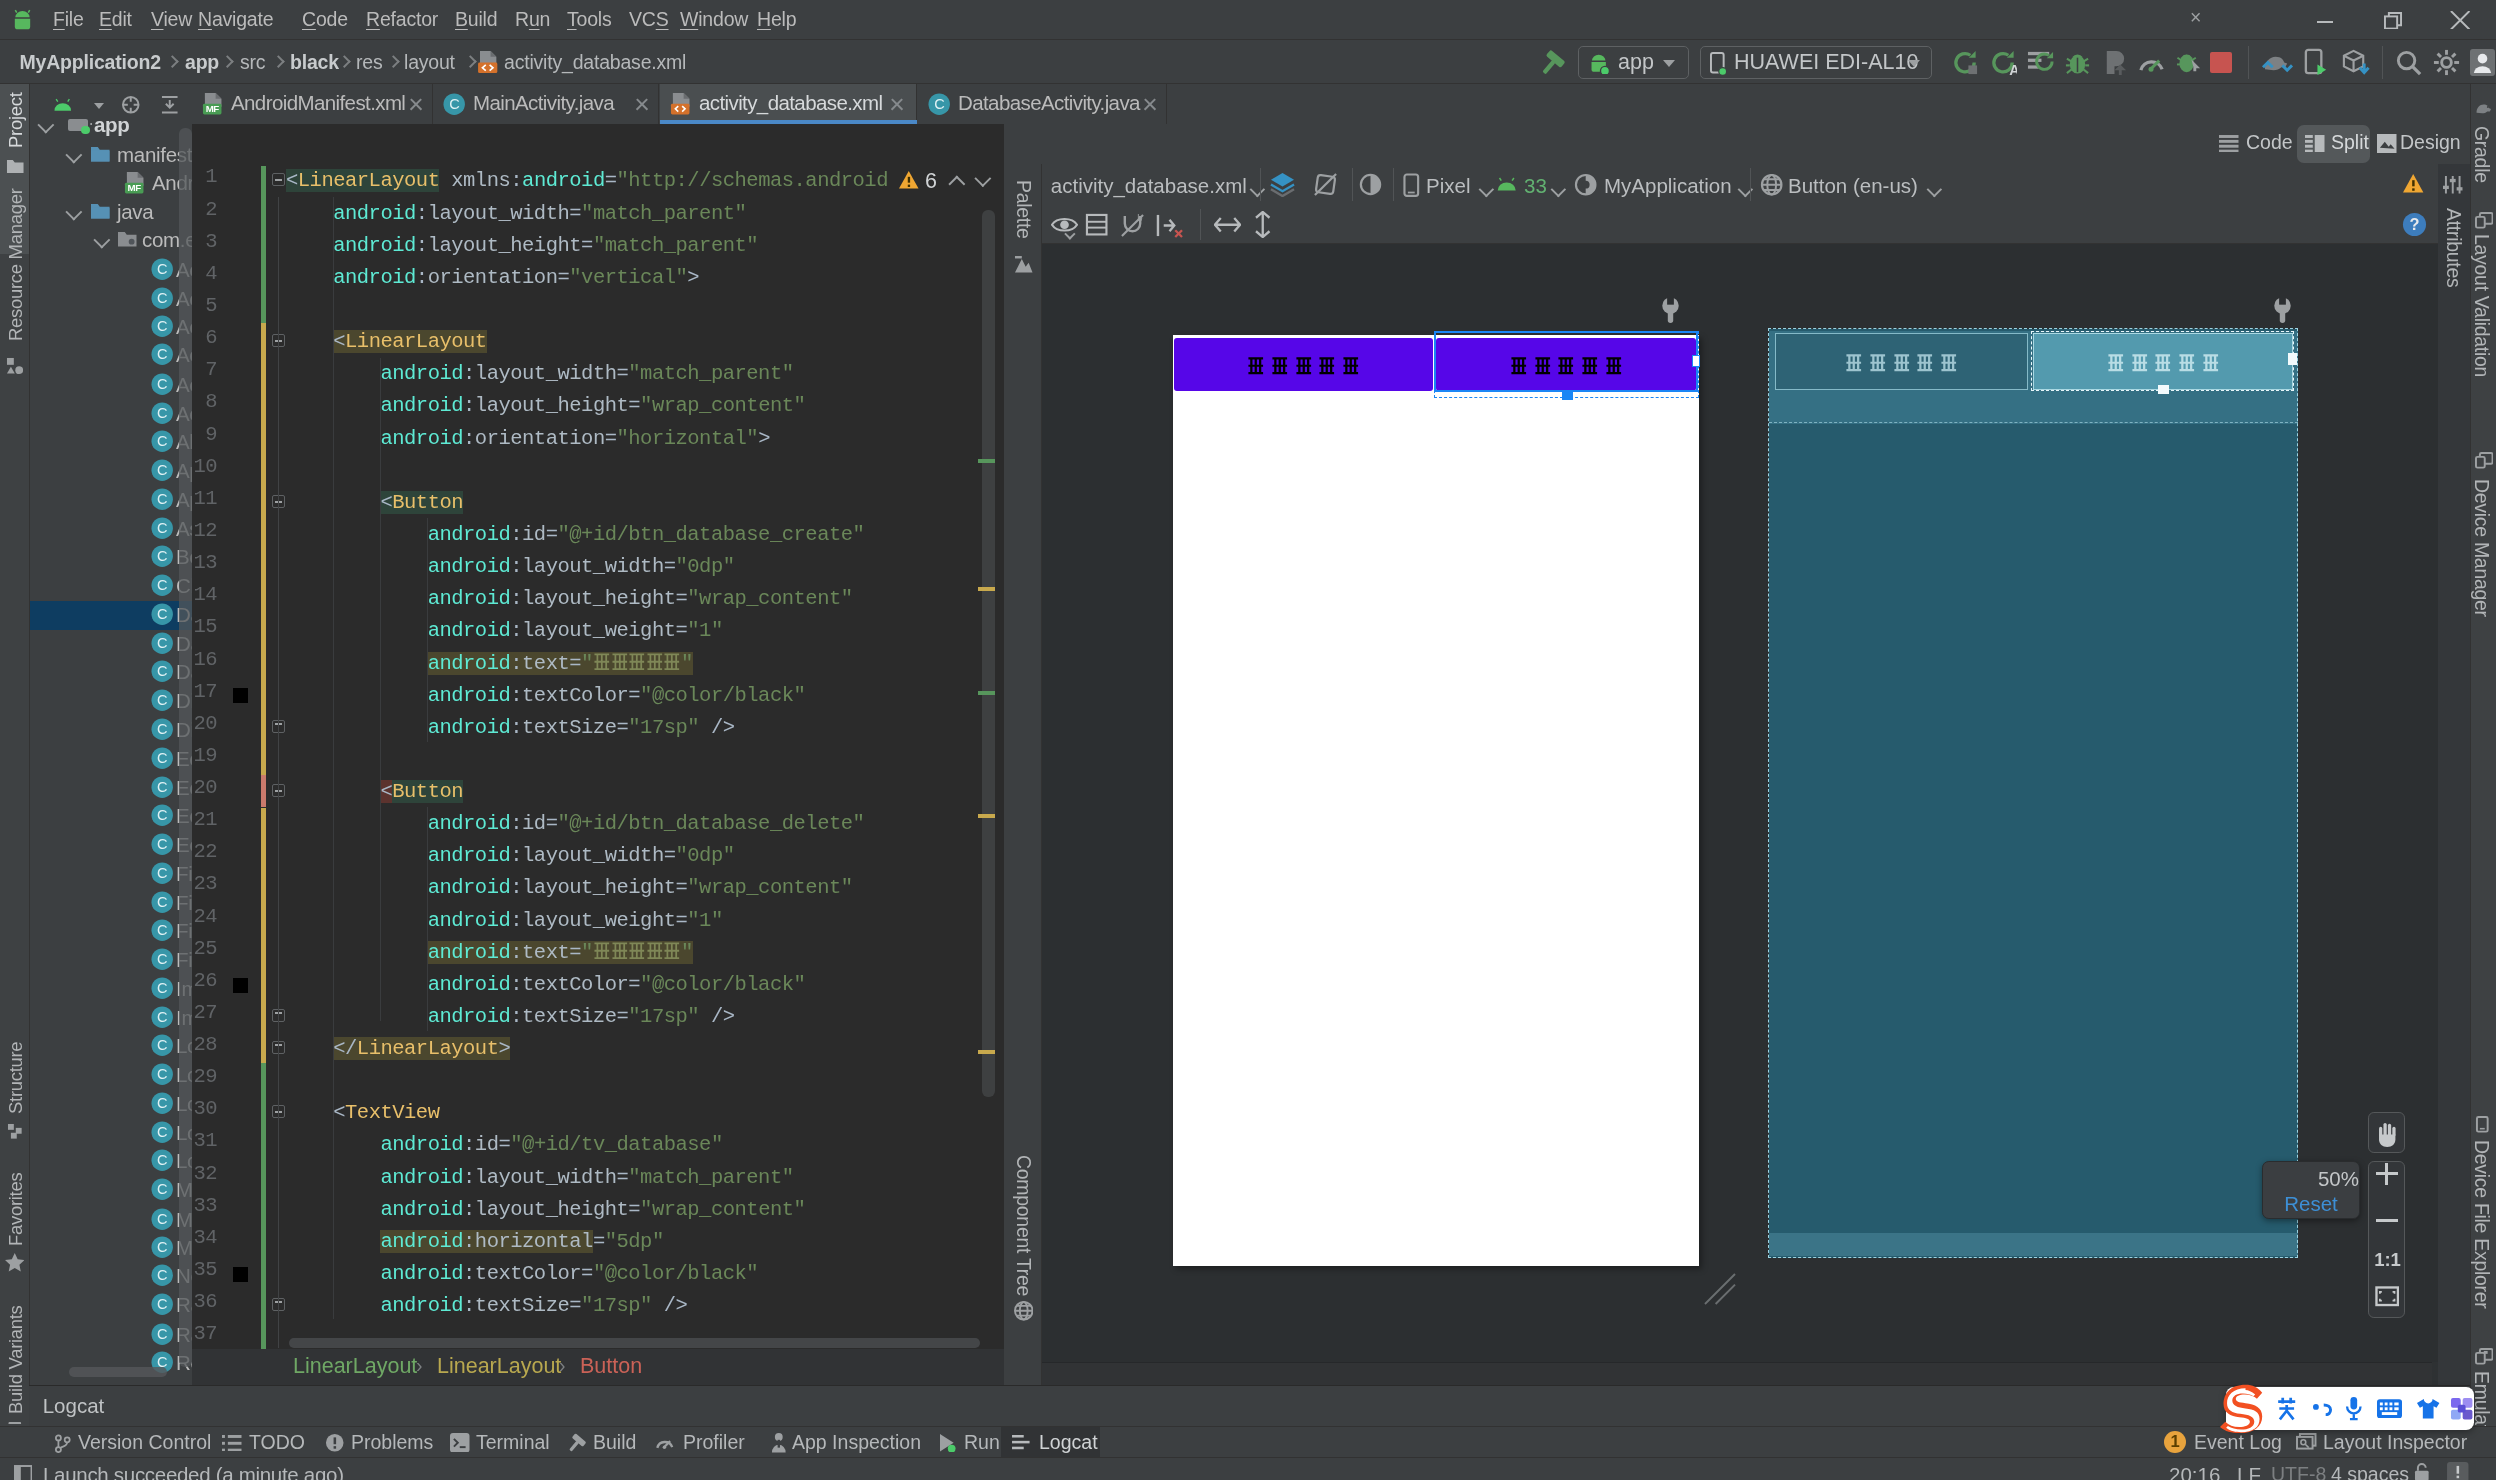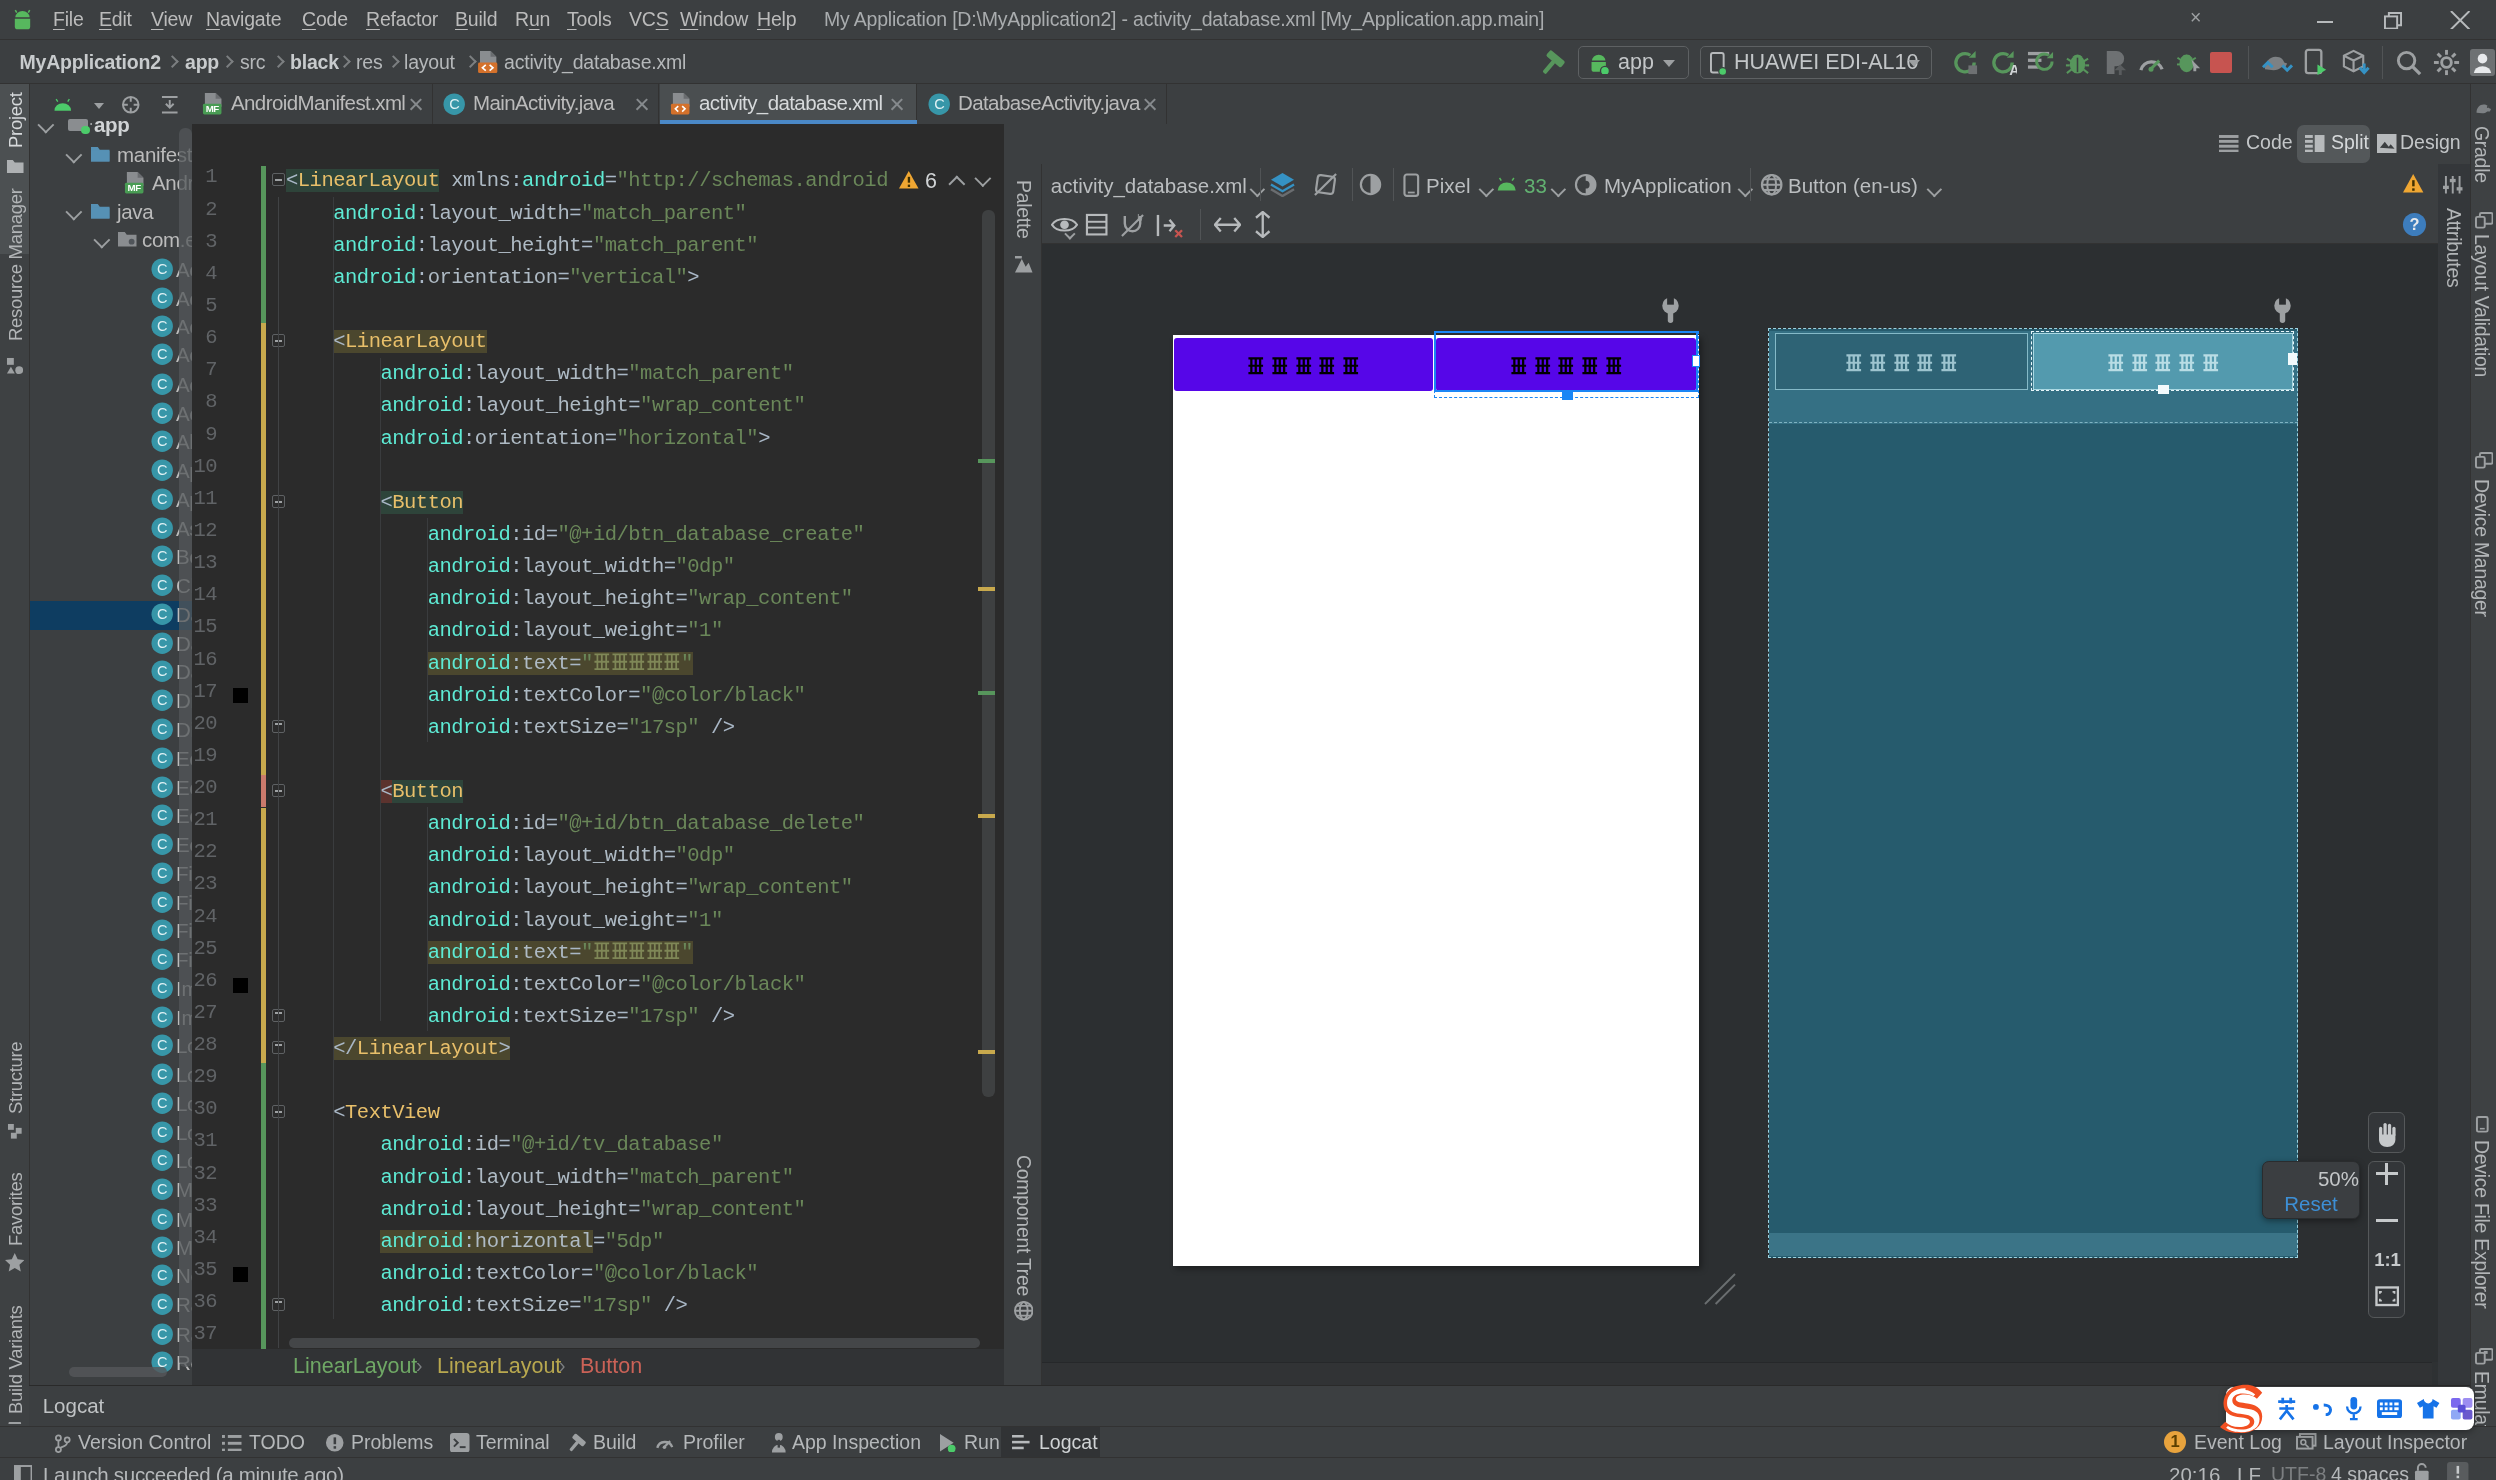--- a/index.html
+++ b/index.html
@@ -61,30 +61,29 @@
 <div class="abs" id="titlebar">
   <svg class="abs" style="left:9.8px;top:8.8px" width="25" height="23.4" viewBox="0 0 26 24">
     <path d="M5 10 h16 v8 a3 3 0 0 1 -3 3 h-10 a3 3 0 0 1 -3 -3 z" fill="#57b85e"></path>
     <path d="M5.5 8.5 a7.5 6.5 0 0 1 15 0 z" fill="#57b85e"></path>
     <line x1="7" y1="3.5" x2="5.5" y2="1" stroke="#57b85e" stroke-width="1.6"></line>
     <line x1="19" y1="3.5" x2="20.5" y2="1" stroke="#57b85e" stroke-width="1.6"></line>
   </svg>
   <div class="menu" style="left:53px"><u>F</u>ile</div>
   <div class="menu" style="left:99px"><u>E</u>dit</div>
   <div class="menu" style="left:151px"><u>V</u>iew</div>
-  <div class="menu" style="left:206px"><u>N</u>avigate</div>
+  <div class="menu" style="left:198px"><u>N</u>avigate</div>
   <div class="menu" style="left:302px"><u>C</u>ode</div>
   <div class="menu" style="left:366px"><u>R</u>efactor</div>
   <div class="menu" style="left:455px"><u>B</u>uild</div>
   <div class="menu" style="left:515px">R<u>u</u>n</div>
   <div class="menu" style="left:567px"><u>T</u>ools</div>
   <div class="menu" style="left:629px">VC<u>S</u></div>
   <div class="menu" style="left:680px"><u>W</u>indow</div>
   <div class="menu" style="left:757px"><u>H</u>elp</div>
-  <div class="menu" style="left:824px;color:#a9acae">My Application [D:\MyApplication2] - activity_database.xml [My_Application.app.main]</div>
   <div class="menu" style="left:2190px;top:5.9px;color:#9da0a2;font-size:19.5px">×</div>
   <div class="abs" style="left:2317px;top:20.5px;width:15.6px;height:2px;background:#b7babc"></div>
   <svg class="abs" style="left:2384px;top:11.7px" width="18.5" height="17.6" viewBox="0 0 19 18">
     <rect x="1" y="4.5" width="12.5" height="12.5" fill="none" stroke="#b7babc" stroke-width="2"></rect>
     <path d="M5 4.5 v-3.5 h12.5 v12.5 h-3.5" fill="none" stroke="#b7babc" stroke-width="2"></path>
   </svg>
   <svg class="abs" style="left:2449px;top:10.7px" width="22.4" height="18.5" viewBox="0 0 23 19">
     <line x1="2" y1="0" x2="21" y2="19" stroke="#b7babc" stroke-width="2"></line>
     <line x1="21" y1="0" x2="2" y2="19" stroke="#b7babc" stroke-width="2"></line>
   </svg>

